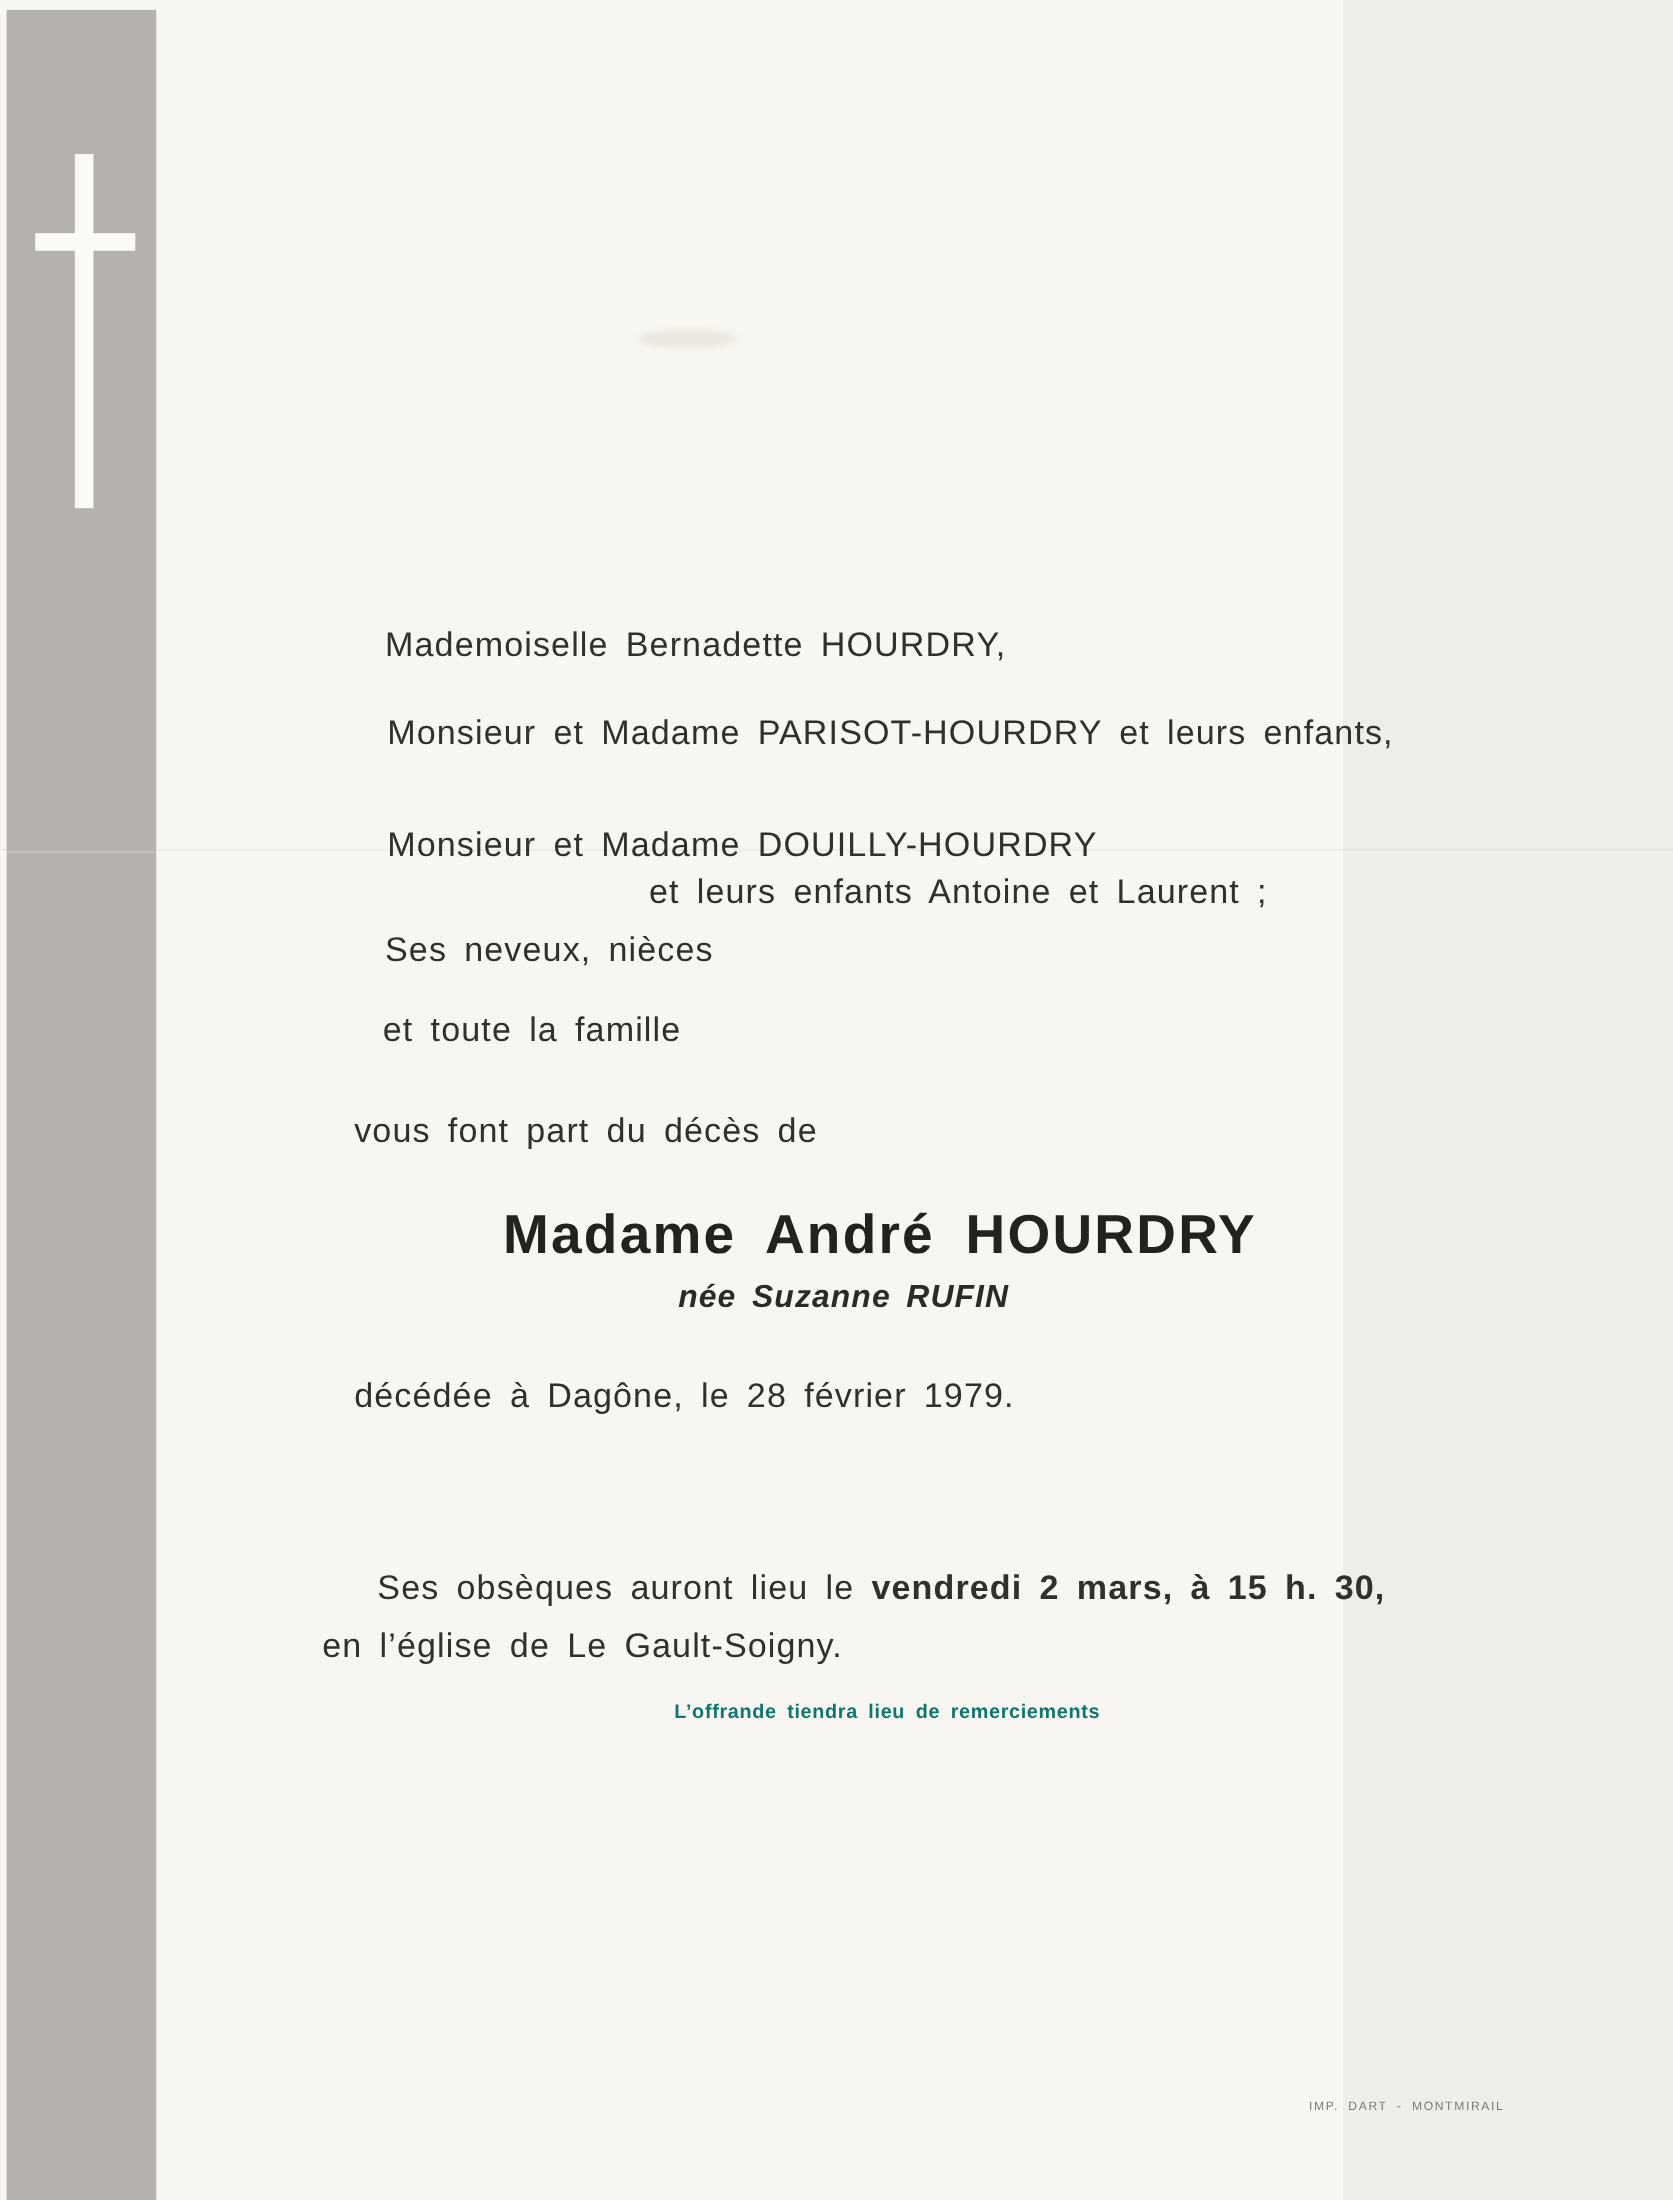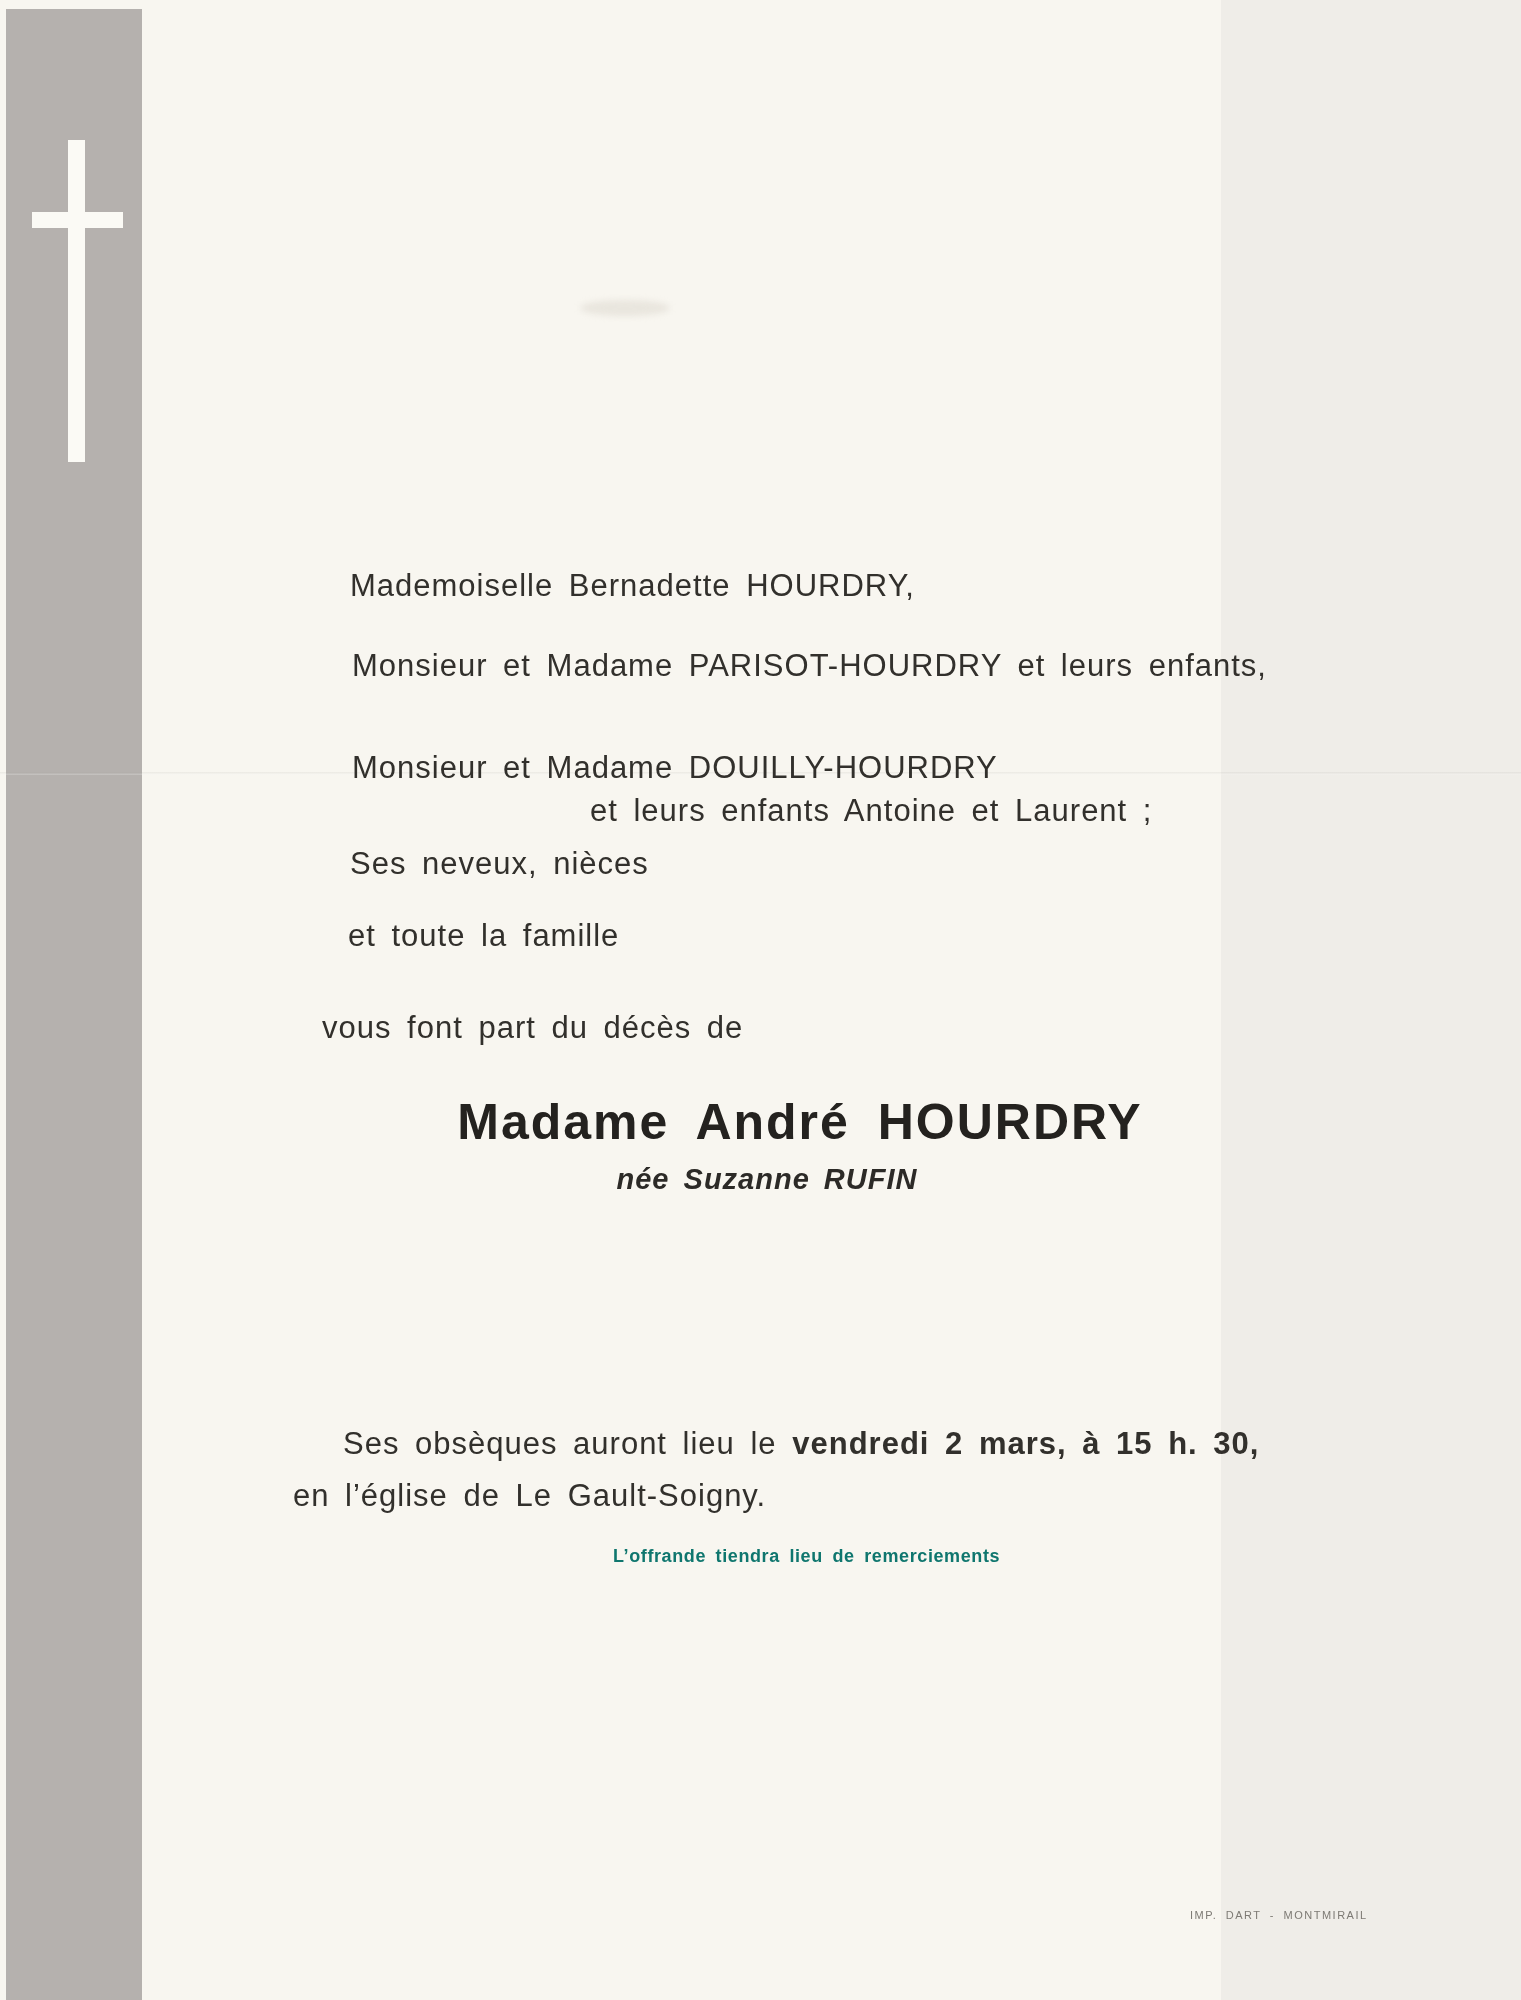--- a/index.html
+++ b/index.html
@@ -118,20 +118,21 @@
   <div class="txt" style="left:350px; top:846px;">Ses neveux, nièces</div>
 
   <div class="txt" style="left:348px; top:918px;">et toute la famille</div>
 
   <div class="txt intro" style="left:322px; top:1010px;">vous font part du décès de</div>
 
   <div class="title">Madame André HOURDRY</div>
 
   <div class="maiden">née Suzanne RUFIN</div>
 
+  <div class="txt" style="left:322px; top:1251px;">décédée à Dagône, le 28 février 1979.</div>
 
   <div class="txt" style="left:343px; top:1426px;">
     <span>Ses obsèques auront lieu le </span><span class="bold-part">vendredi 2 mars, à 15 h. 30,</span>
   </div>
 
   <div class="txt" style="left:293px; top:1478px;">en l’église de Le Gault-Soigny.</div>
 
   <div class="offering">L’offrande tiendra lieu de remerciements</div>
 
   <div class="printer">IMP. DART - MONTMIRAIL</div>

